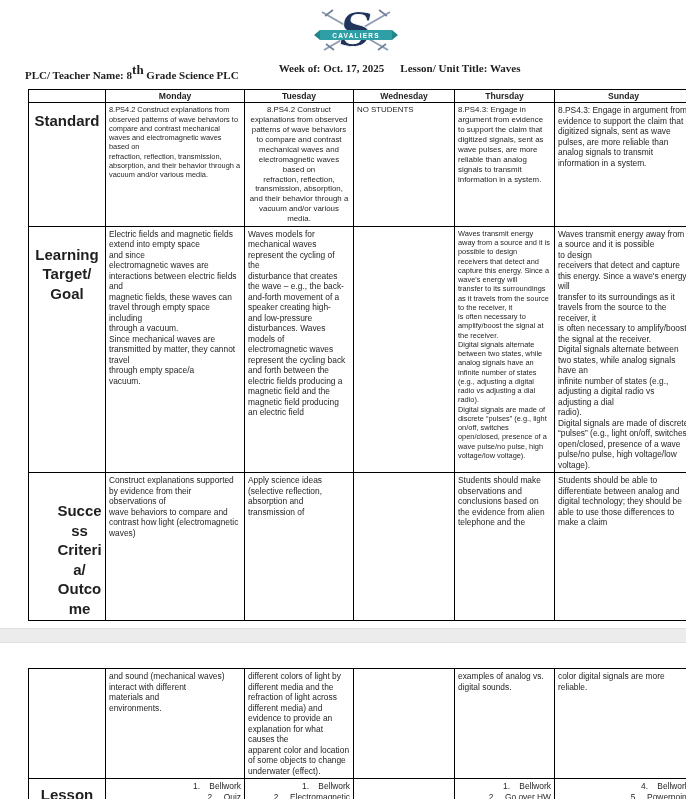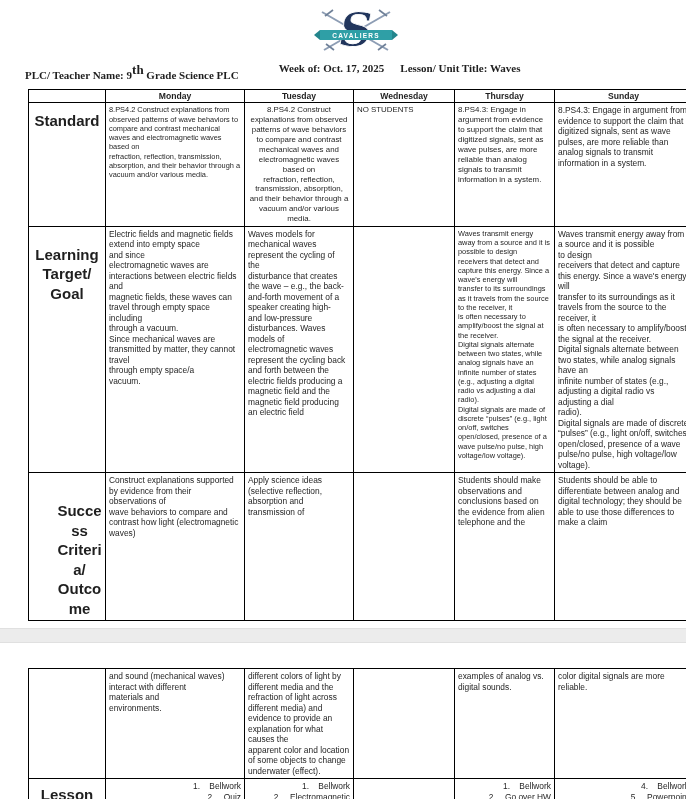--- a/index.html
+++ b/index.html
@@ -62,21 +62,21 @@
     <text x="46" y="42" text-anchor="middle" font-family="'DejaVu Serif', serif" font-style="italic" font-weight="bold" font-size="46" fill="#21355c" stroke="#ffffff" stroke-width="0.8">S</text>
 
     <polygon points="10,26 82,26 82,36 10,36" fill="#2f9fa6"></polygon>
     <polygon points="10,26 4,31 10,36" fill="#23858c"></polygon>
     <polygon points="82,26 88,31 82,36" fill="#23858c"></polygon>
     <text x="46" y="33.5" text-anchor="middle" font-family="'Liberation Sans', sans-serif" font-weight="bold" font-size="6.5" letter-spacing="1.2" fill="#ffffff">CAVALIERS</text>
   </svg>
 </div>
 
 <div class="doc-header">
-  <span><span>PLC/ Teacher Name: 9</span><sup>th</sup><span> Grade Science PLC</span></span>
+  <span><span>PLC/ Teacher Name: 8</span><sup>th</sup><span> Grade Science PLC</span></span>
   <span class="seg2">Week of: Oct. 17, 2025</span>
   <span class="seg3">Lesson/ Unit Title: Waves</span>
 </div>
 
 <table class="t1">
   <colgroup>
     <col style="width:77px">
       <col style="width:139px">
       <col style="width:109px">
     <col style="width:101px">

